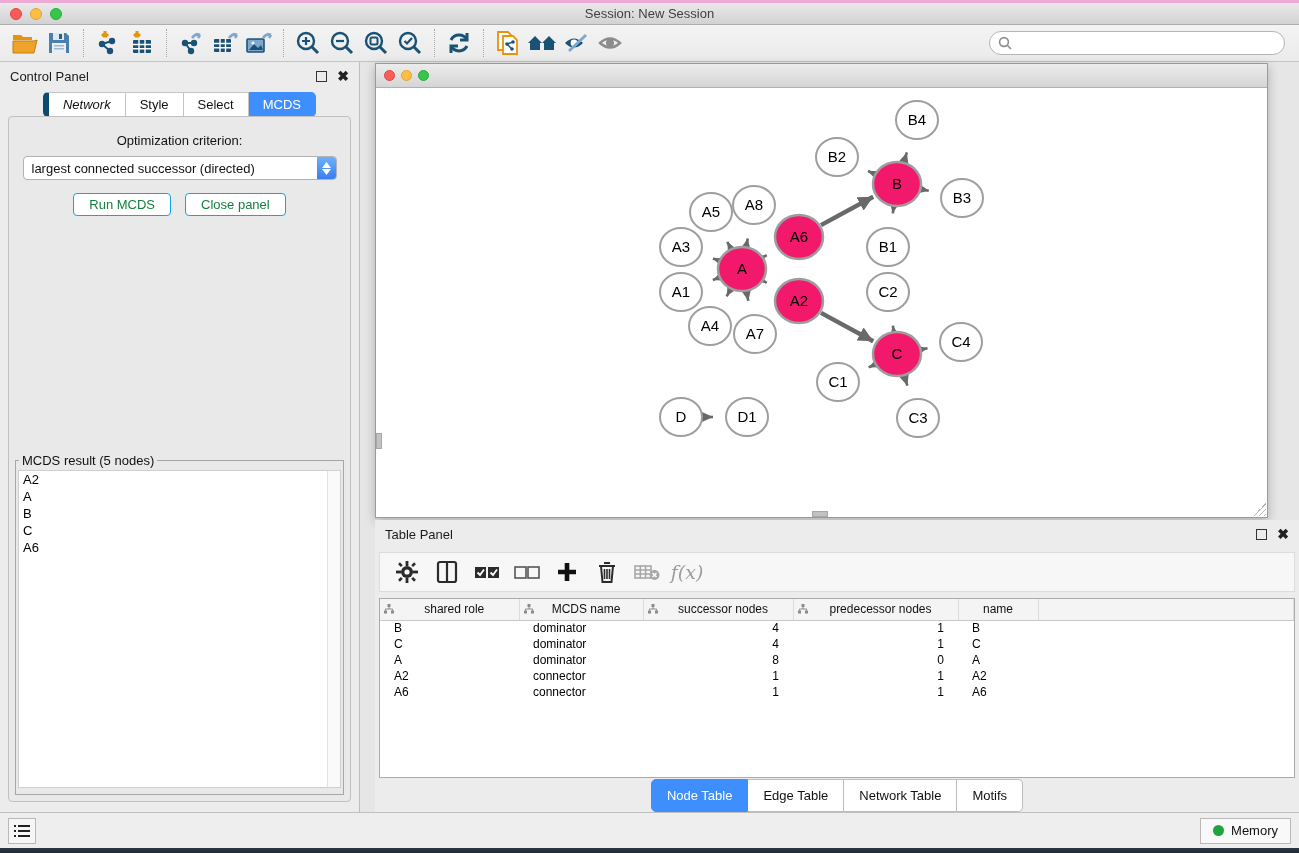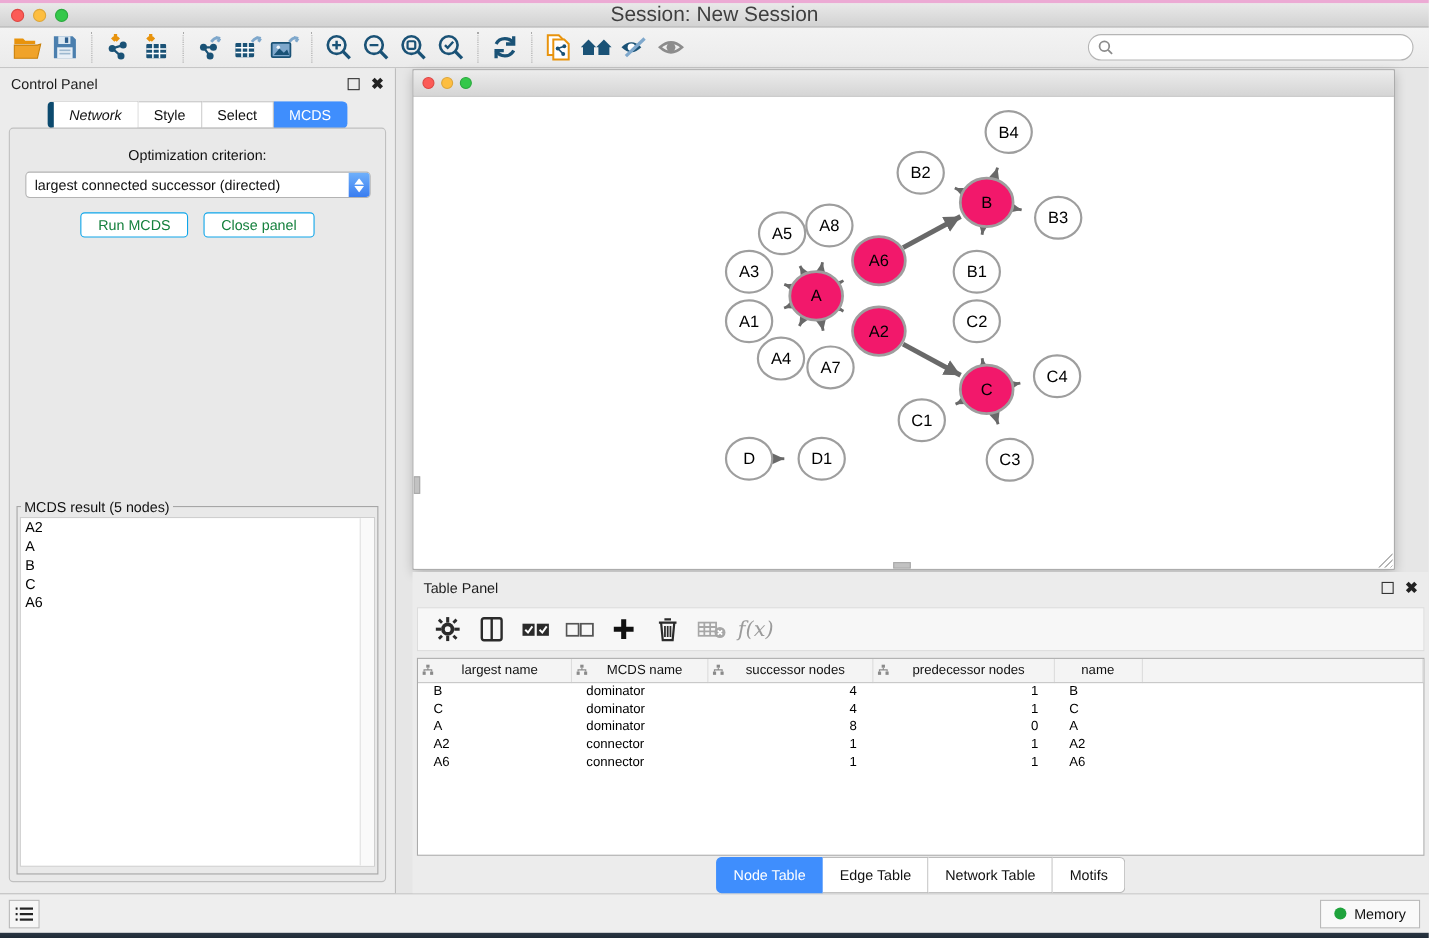--- a/index.html
+++ b/index.html
@@ -10,21 +10,21 @@
   .strip-top { height:3px; background:#ecaad4; }
   .strip-bottom { height:5px; background:linear-gradient(#2b3744,#1f2a36); }
 
   
   .titlebar { height:22px; background:linear-gradient(#e9e9e9,#d2d2d2); border-bottom:1px solid #adadad; position:relative; display:flex; align-items:center; }
   .lights { display:flex; gap:8px; margin-left:10px; }
   .light { width:12px; height:12px; border-radius:50%; }
   .light.red { background:#fc5b57; border:1px solid #dd4743; }
   .light.yellow { background:#fdbe41; border:1px solid #dda63a; }
   .light.green { background:#34c84a; border:1px solid #2aa83e; }
-  .win-title { position:absolute; left:0; right:0; text-align:center; font-size:19px; color:#3f3f3f; }
+  .win-title { position:absolute; left:0; right:0; text-align:center; font-size:13px; color:#3f3f3f; }
 
   
   .toolbar { height:37px; background:linear-gradient(#f3f3f3,#ebebeb); border-bottom:1px solid #c3c3c3; display:flex; align-items:center; padding:0 8px; }
   .tbicon { width:34px; height:30px; display:flex; align-items:center; justify-content:center; cursor:pointer; }
   .tbsep { width:1px; height:28px; margin:0 7px; border-left:1px dotted #a9a9a9; }
   .searchbox { margin-left:auto; margin-right:6px; width:296px; height:24px; border:1px solid #b5b5b5; border-radius:12px; background:#fff; display:flex; align-items:center; padding:0 8px; }
   .searchbox input { border:none; outline:none; flex:1; font-size:12px; background:transparent; margin-left:5px; font-family:"Liberation Sans",sans-serif; }
 
   
   .main { flex:1; display:flex; min-height:0; }
@@ -523,21 +523,21 @@
                   <th>
                     <span class="th-inner">
                       <svg width="10" height="10" viewBox="0 0 10 10">
                         <g fill="#8a8a8a">
                           <rect x="3.5" y="0" width="3" height="3"></rect>
                           <rect x="0" y="6.5" width="3" height="3"></rect>
                           <rect x="7" y="6.5" width="3" height="3"></rect>
                         </g>
                         <path d="M5 3 v2 M1.5 6.5 V5 h7 v1.5" stroke="#8a8a8a" fill="none" stroke-width="1"></path>
                       </svg>
-                      <span class="th-label">largest name</span>
+                      <span class="th-label">shared role</span>
                     </span>
                   </th>
                   <th>
                     <span class="th-inner">
                       <svg width="10" height="10" viewBox="0 0 10 10">
                         <g fill="#8a8a8a">
                           <rect x="3.5" y="0" width="3" height="3"></rect>
                           <rect x="0" y="6.5" width="3" height="3"></rect>
                           <rect x="7" y="6.5" width="3" height="3"></rect>
                         </g>

